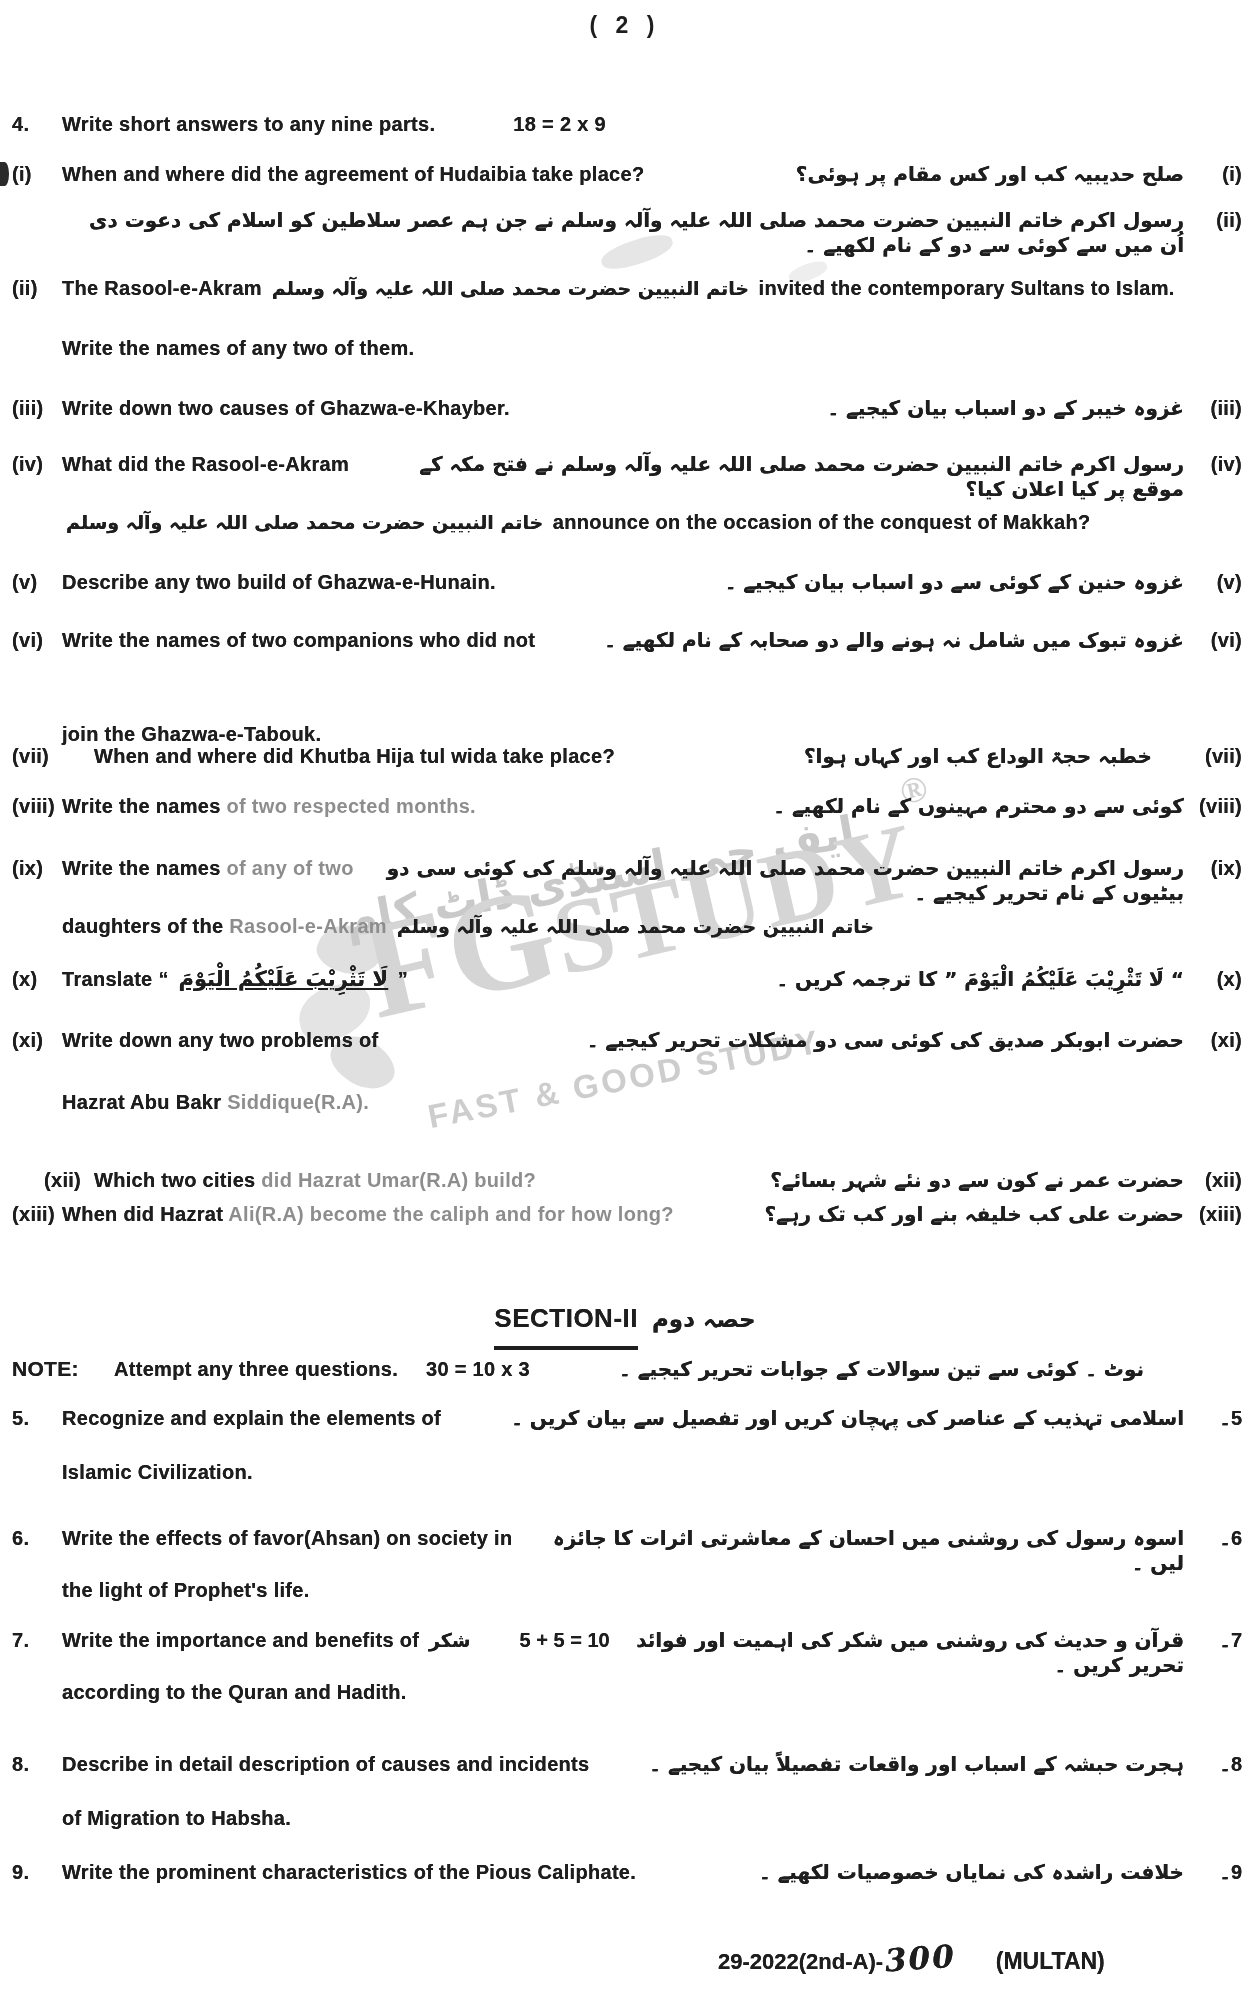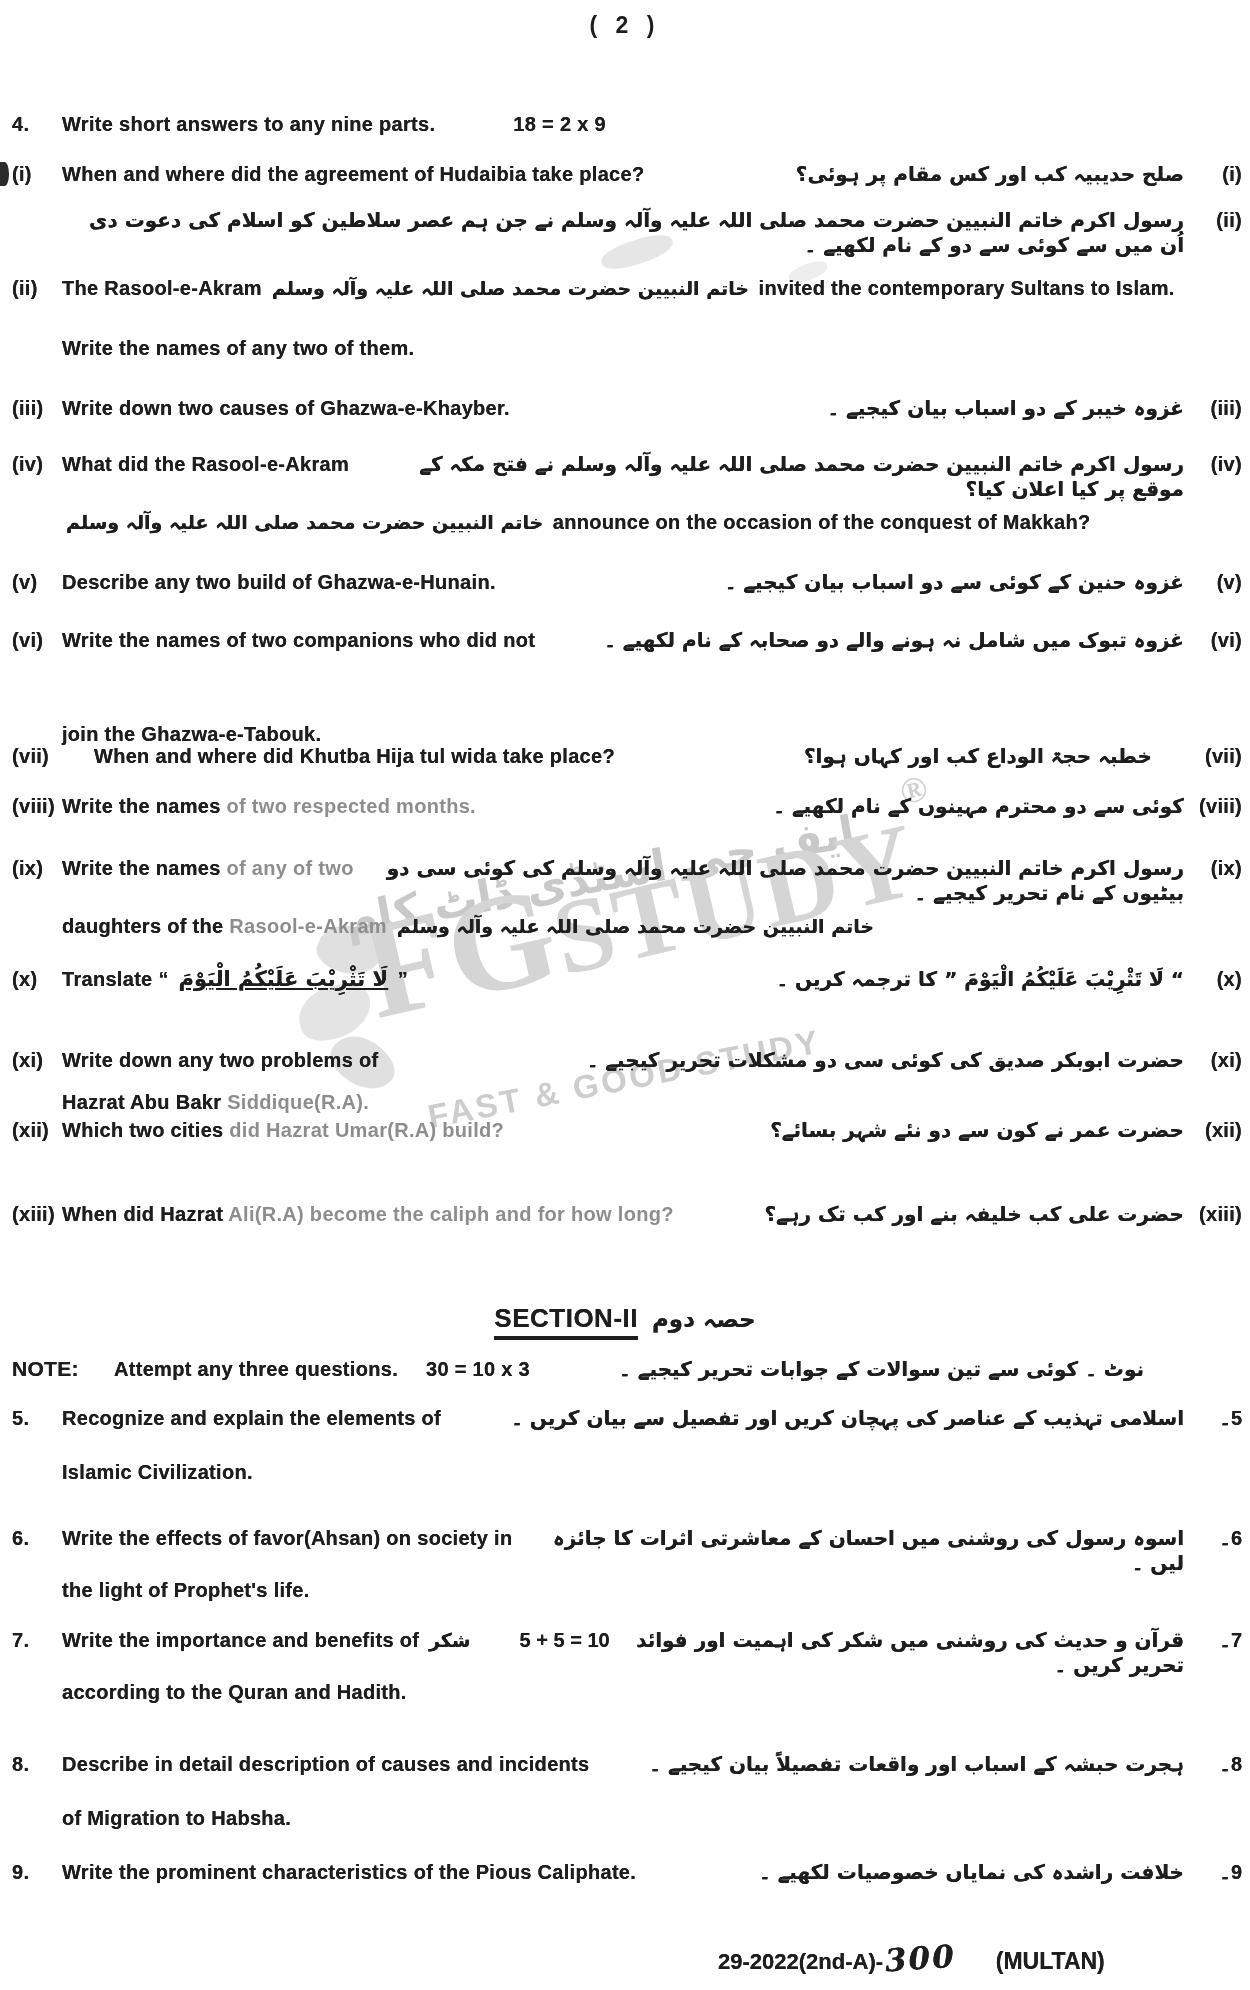--- a/index.html
+++ b/index.html
@@ -41,21 +41,21 @@
   .q4hdr .marks { margin-left:78px; }
   .q4hdr .ur { font-size:22px; }
 
   
   .sec-heading {
     position:absolute; left:0; width:100%; text-align:center;
   }
   .sec-heading .inner { display:inline-flex; align-items:baseline; gap:14px; }
   .sec-en {
     font-size:26px; font-weight:700; letter-spacing:0.5px;
-    border-bottom:4px solid #1e1e1e; padding-bottom:2px;
+    border-bottom:4px solid #1e1e1e; padding-bottom:12px;
     text-shadow:0 0 0.5px currentColor;
   }
   .sec-ur {
     font-family:"DejaVu Sans", sans-serif; direction:rtl;
     font-size:23px; font-weight:700; text-shadow:0 0 0.5px currentColor;
   }
   .noterow .lno { width:102px; font-size:21px; }
   .noterow .marks { margin-left:28px; }
   .noterow .ur { padding-right:98px; }
 
@@ -217,33 +217,33 @@
           <span class="en"><span>daughters of the </span><span class="faded">Rasool-e-Akram </span><span class="ar">خاتم النبیین حضرت محمد صلی اللہ علیہ وآلہ وسلم</span></span>
           <span class="ur"></span>
           <span class="rno"></span>
         </div>
         <div class="qrow" style="top: 966px;">
           <span class="lno">(x)</span>
           <span class="en"><span>Translate “ </span><span class="ar quran">لَا تَثْرِيْبَ عَلَيْكُمُ الْيَوْمَ</span><span> ”</span></span>
           <span class="ur">“ لَا تَثْرِيْبَ عَلَيْكُمُ الْيَوْمَ ” کا ترجمہ کریں ۔</span>
           <span class="rno">(x)</span>
         </div>
-        <div class="qrow" style="top: 1028px; margin-top: 20px;">
+        <div class="qrow" style="top: 1028px;">
           <span class="lno">(xi)</span>
           <span class="en"><span>Write down any two problems of</span></span>
           <span class="ur">حضرت ابوبکر صدیق کی کوئی سی دو مشکلات تحریر کیجیے ۔</span>
           <span class="rno">(xi)</span>
         </div>
         <div class="qrow" style="top: 1090px;">
           <span class="lno"></span>
           <span class="en"><span>Hazrat Abu Bakr </span><span class="faded">Siddique(R.A).</span></span>
           <span class="ur"></span>
           <span class="rno"></span>
         </div>
-        <div class="qrow" style="top: 1118px;">
+        <div class="qrow" style="top: 1168px; margin-left: 32px;">
           <span class="lno">(xii)</span>
           <span class="en"><span>Which two cities </span><span class="faded">did Hazrat Umar(R.A) build?</span></span>
           <span class="ur">حضرت عمر نے کون سے دو نئے شہر بسائے؟</span>
           <span class="rno">(xii)</span>
         </div>
         <div class="qrow" style="top: 1202px;">
           <span class="lno">(xiii)</span>
           <span class="en"><span>When did Hazrat </span><span class="faded">Ali(R.A) become the caliph and for how long?</span></span>
           <span class="ur">حضرت علی کب خلیفہ بنے اور کب تک رہے؟</span>
           <span class="rno">(xiii)</span>

